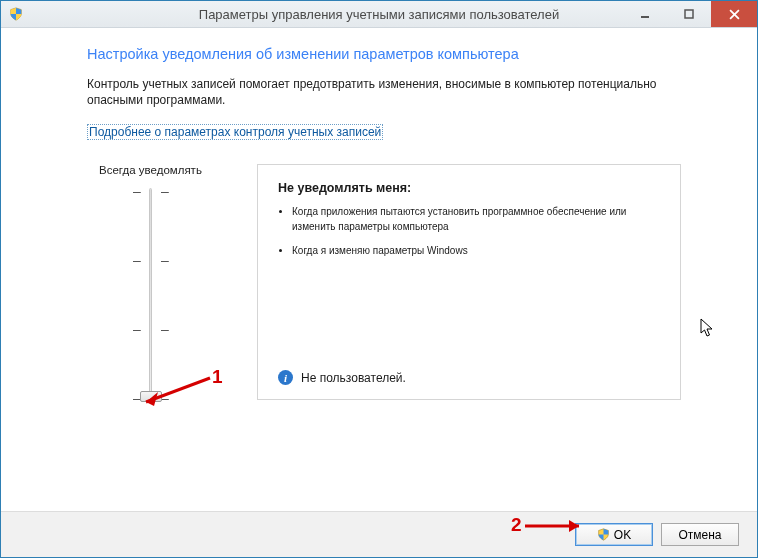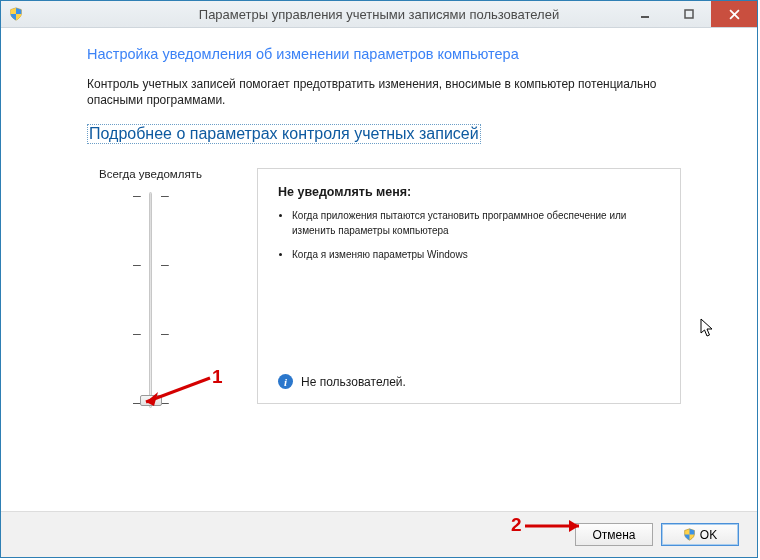--- a/index.html
+++ b/index.html
@@ -76,21 +76,21 @@
     color: #222;
     line-height: 1.35;
     margin-bottom: 16px;
   }
   .link {
     color: #0e5aa0;
     text-decoration: none;
     border: 1px dotted #6c9ec7;
     padding: 0 1px;
     display: inline-block;
-    font-size: 16px;
+    font-size: 12px;
   }
   .slider-area {
     margin-top: 24px;
     display: flex;
     align-items: flex-start;
   }
   .slider-col {
     width: 170px;
     text-align: left;
   }
@@ -285,31 +285,31 @@
         </ul>
         <div class="recommend">
           <span class="info-icon">i</span>
           <span>Не пользователей.</span>
         </div>
       </div>
     </div>
   </div>
 
   <div class="footer">
-    <button class="btn">
-      <span>Отмена</span>
-    </button>
     <button class="btn default">
       <svg class="shield-svg" width="13" height="13" viewBox="0 0 16 16">
         <path d="M8 1 L14 3 V8 C14 12 8 15 8 15 C8 15 2 12 2 8 V3 Z" fill="#ffd24a" stroke="#9a7400" stroke-width="0.6"></path>
         <path d="M8 1 L14 3 V8 L8 8 Z" fill="#3c91e6"></path>
         <path d="M8 8 L8 15 C8 15 2 12 2 8 Z" fill="#3c91e6"></path>
       </svg>
       <span>OK</span>
     </button>
+    <button class="btn">
+      <span>Отмена</span>
+    </button>
   </div>
 
 </div>
 
 <svg class="arrow" style="left:132px; top:372px;" width="80" height="40">
   <line x1="78" y1="6" x2="14" y2="30" stroke="#d40000" stroke-width="3"></line>
   <polygon points="14,30 26,20 22,34" fill="#d40000"></polygon>
 </svg>
 <div class="anno" style="left:212px; top:366px;">1</div>
 

